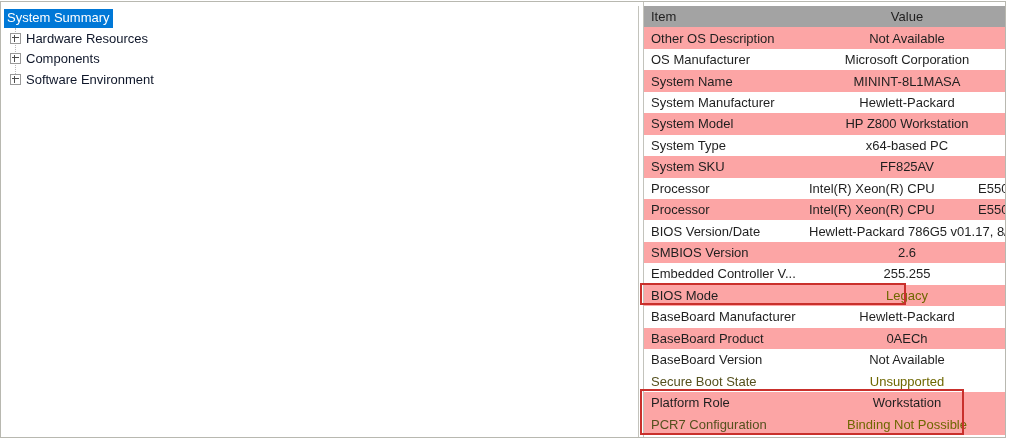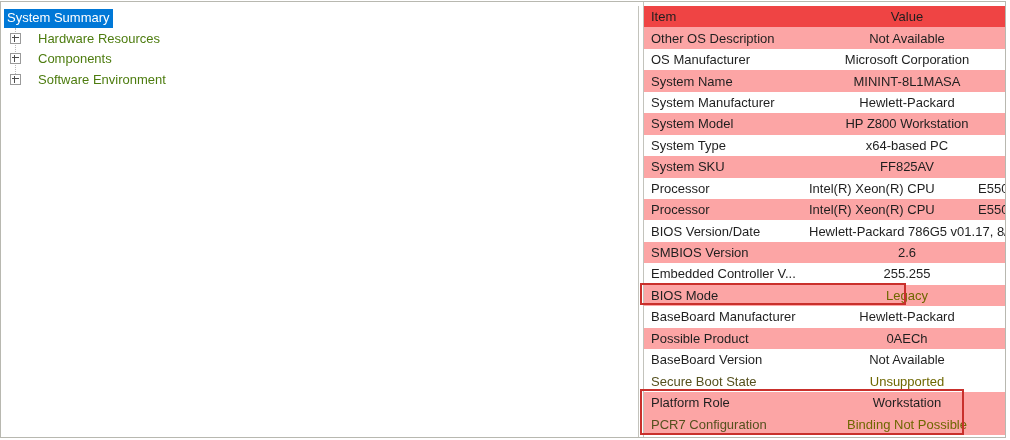--- a/index.html
+++ b/index.html
@@ -65,23 +65,23 @@
     left: 1px; right: 1px; top: 3px; height: 1px;
     background: #4d4d4d;
   }
   .plusbox::after {
     content: "";
     position: absolute;
     top: 1px; bottom: 1px; left: 3px; width: 1px;
     background: #4d4d4d;
   }
   .tree-label {
-    margin-left: 17px;
+    margin-left: 5px;
     font-size: 13px;
-    color: #4d7c0f;
+    color: #0f172a;
     white-space: nowrap;
   }
   
   .list-panel {
     position: absolute;
     left: 642px; top: 0; bottom: 0; right: 0;
     border-left: 1px solid #c3c3bc;
     background: #ffffff;
     overflow: hidden;
     padding-top: 4px;
@@ -89,21 +89,21 @@
   }
   .lrow {
     display: flex;
     align-items: center;
     height: 21.45px;
     font-size: 13px;
     color: #1f1f1f;
     overflow: hidden;
   }
   .lrow.alt { background: #fca5a5; }
-  .lrow.header { background: #ef4444; }
+  .lrow.header { background: #a3a3a3; }
   .cell-item {
     flex: 0 0 158px;
     padding-left: 7px;
     white-space: nowrap;
     overflow: hidden;
   }
   .cell-value {
     flex: 1 1 auto;
     white-space: pre;
     overflow: hidden;
@@ -202,21 +202,21 @@
   </div>
         <div class="lrow alt accent-value">
     <div class="cell-item">BIOS Mode</div>
     <div class="cell-value">Legacy</div>
   </div>
         <div class="lrow">
     <div class="cell-item">BaseBoard Manufacturer</div>
     <div class="cell-value">Hewlett-Packard</div>
   </div>
         <div class="lrow alt">
-    <div class="cell-item">Possible Product</div>
+    <div class="cell-item">BaseBoard Product</div>
     <div class="cell-value">0AECh</div>
   </div>
         <div class="lrow">
     <div class="cell-item">BaseBoard Version</div>
     <div class="cell-value">Not Available</div>
   </div>
         <div class="lrow accent-row accent-value">
     <div class="cell-item">Secure Boot State</div>
     <div class="cell-value">Unsupported</div>
   </div>

